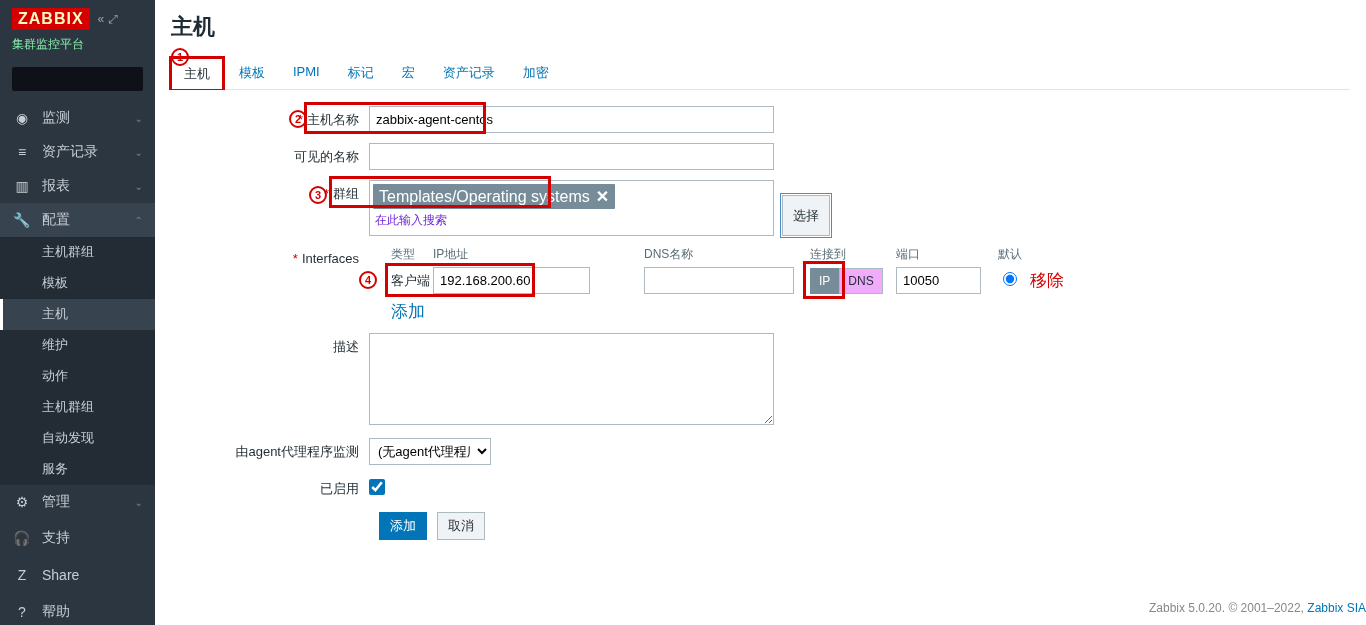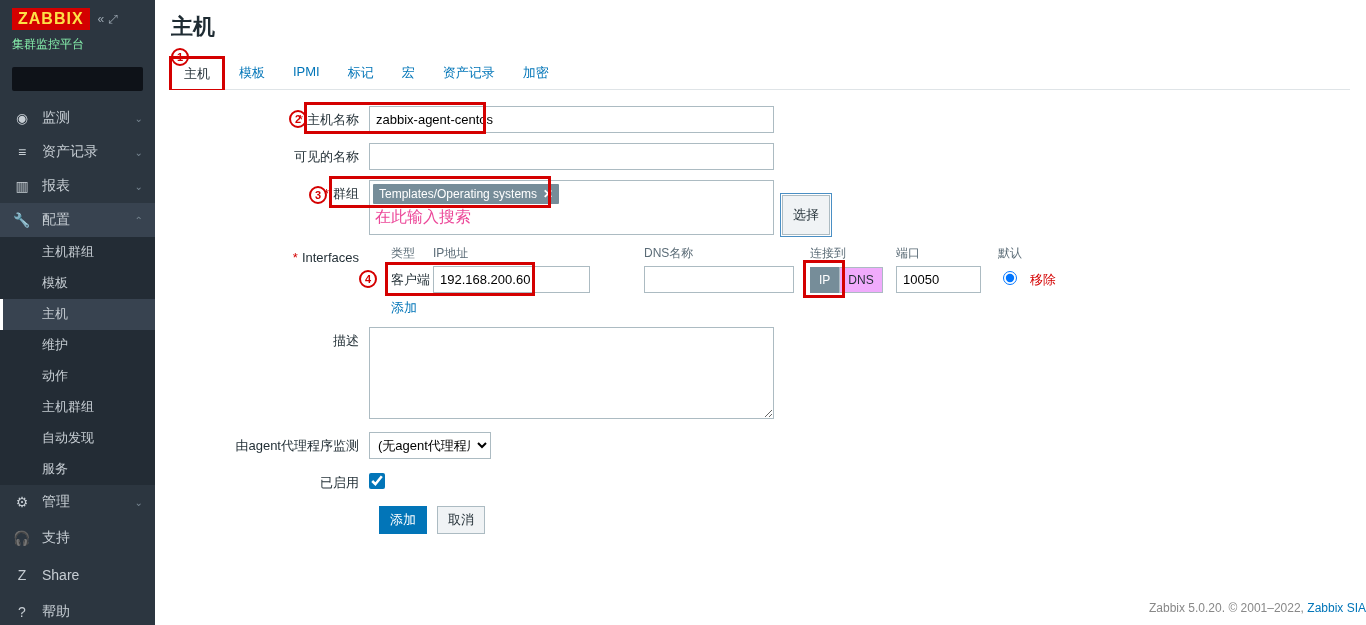--- a/index.html
+++ b/index.html
@@ -4,21 +4,21 @@
   <style>
     * { box-sizing: border-box; margin: 0; padding: 0; }
     body { font-family: Arial, "Microsoft YaHei", sans-serif; font-size: 13px; color: #1f2c33; background: #fff; width: 1366px; height: 625px; overflow: hidden; }
     
     .app { display: flex; height: 625px; }
     
     
     .sidebar { width: 155px; background: #2c3640; color: #fff; display: flex; flex-direction: column; flex-shrink: 0; }
     .sidebar-header { padding: 8px 12px 4px; }
     .logo-row { display: flex; align-items: center; gap: 8px; }
-    .logo { background: #d40000; color: #fde047; padding: 2px 6px; font-weight: bold; font-size: 16px; letter-spacing: 1px; }
+    .logo { background: #d40000; color: #fef9c3; padding: 2px 6px; font-weight: bold; font-size: 16px; letter-spacing: 1px; }
     .logo-icons { display: flex; gap: 4px; color: #9aa5af; font-size: 12px; }
     .logo-icons span { cursor: pointer; }
     .subtitle { color: #86efac; font-size: 12px; margin-top: 6px; }
     
     .search-wrap { padding: 10px 12px; }
     .search-box { display: flex; align-items: center; background: #0e1218; border-radius: 2px; padding: 4px 6px; }
     .search-input { flex: 1; background: transparent; border: none; outline: none; color: #fff; font-size: 12px; }
     .search-icon { color: #768590; font-size: 14px; }
     
     .nav { flex: 1; }
@@ -53,23 +53,23 @@
     .form-row { display: flex; align-items: flex-start; margin-bottom: 10px; position: relative; }
     .form-label { width: 190px; text-align: right; padding-right: 10px; padding-top: 5px; font-size: 13px; color: #1f2c33; }
     .form-label .req { color: #d40000; margin-right: 4px; }
     .form-control { }
     
     .text-input { width: 405px; height: 27px; border: 1px solid #acbbc2; padding: 0 6px; font-size: 13px; }
     
     .mark-box { position: absolute; border: 3px solid #d40000; pointer-events: none; }
     
     .groups-box { width: 405px; min-height: 52px; border: 1px solid #acbbc2; padding: 3px; position: relative; }
-    .group-tag { display: inline-flex; align-items: center; background: #768d99; color: #fff; padding: 3px 6px; font-size: 12px; border-radius: 1px; }
+    .group-tag { display: inline-flex; align-items: center; background: #768d99; color: #fff; padding: 3px 6px; font-size: 16px; border-radius: 1px; }
     .group-tag .x { margin-left: 6px; font-weight: bold; cursor: pointer; }
-    .groups-placeholder { color: #ec4899; font-size: 16px; padding: 3px 2px; }
+    .groups-placeholder { color: #6d28d9; font-size: 12px; padding: 3px 2px; }
     
     .btn { border: 1px solid #acbbc2; background: #f0f3f5; padding: 4px 10px; font-size: 13px; cursor: pointer; color: #1f2c33; }
     .btn-primary { background: #0275b8; border-color: #0275b8; color: #fff; }
     .btn-select { margin-left: 8px; margin-top: 15px; outline: 1px solid #4a8fc4; outline-offset: 1px; }
     
     .iface-table { }
     .iface-head { display: flex; color: #5a6b76; font-size: 12px; padding-bottom: 4px; }
     .iface-row { display: flex; align-items: center; gap: 0; }
     .col-type { width: 64px; padding-left: 22px; text-align: left; }
     .col-ip { width: 203px; }
@@ -80,21 +80,21 @@
     .col-rem { width: 40px; margin-left: 6px; }
     
     .type-label { width: 42px; text-align: left; font-size: 13px; }
     .ip-input { width: 157px; height: 27px; border: 1px solid #acbbc2; padding: 0 6px; font-size: 13px; }
     .dns-input { width: 150px; height: 27px; border: 1px solid #acbbc2; padding: 0 6px; font-size: 13px; }
     .conn-toggle { display: flex; }
     .conn-btn { border: 1px solid #acbbc2; padding: 5px 8px; font-size: 12px; background: #f0abfc; cursor: pointer; }
     .conn-btn.active { background: #768d99; color: #fff; border-color: #768d99; }
     .port-input { width: 85px; height: 27px; border: 1px solid #acbbc2; padding: 0 6px; font-size: 13px; }
     .radio { width: 14px; height: 14px; }
-    .link-action { color: #0275b8; cursor: pointer; font-size: 13px; }
+    .link-action { color: #0275b8; cursor: pointer; font-size: 17px; }
     .link-action.red { color: #d40000; }
     
     .add-link { margin-top: 6px; margin-left: 22px; }
     
     .textarea { width: 405px; height: 92px; border: 1px solid #acbbc2; padding: 4px 6px; font-size: 13px; resize: both; }
     
     .select { width: 122px; height: 27px; border: 1px solid #acbbc2; padding: 0 4px; font-size: 13px; background: #fff; }
     
     .checkbox { width: 16px; height: 16px; accent-color: #0275b8; }
     

